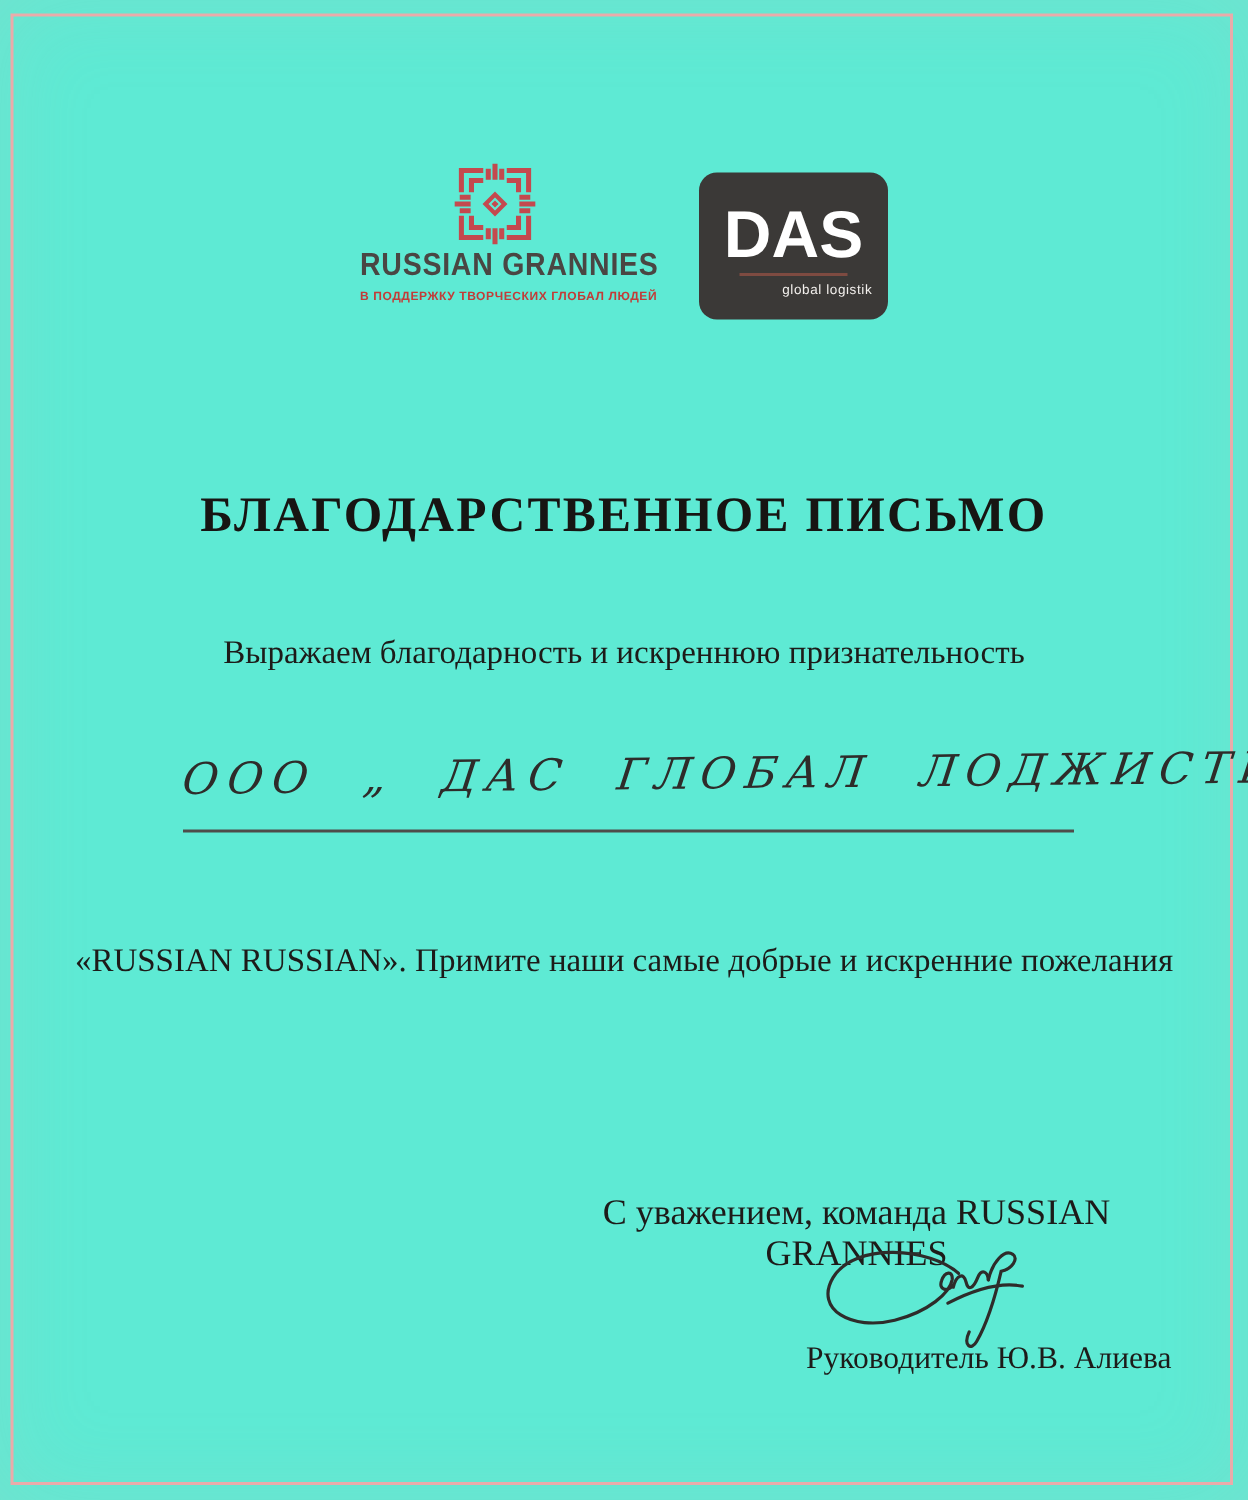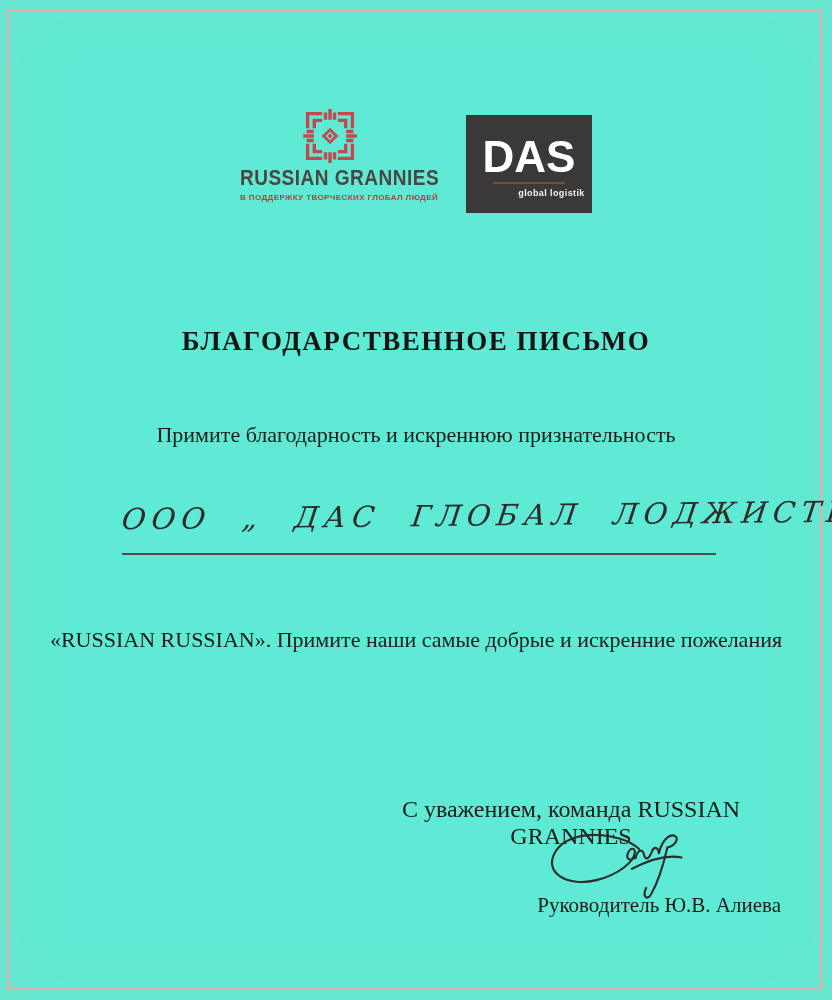--- a/index.html
+++ b/index.html
@@ -47,54 +47,54 @@
     font-weight: 700;
     font-size: 8px;
     letter-spacing: 0.4px;
     color: #c23c38;
     white-space: nowrap;
   }
   .das-logo {
     width: 126px; height: 98px;
     margin-top: 9px;
     background: #3b3937;
-    border-radius: 0;
+    border-radius: 12px;
     display: flex; flex-direction: column;
     align-items: center; justify-content: center;
     padding-top: 4px;
   }
   .das-name {
     font-family: "Liberation Sans", sans-serif;
     font-weight: 700;
     font-size: 44px;
     line-height: 44px;
     color: #ffffff;
     letter-spacing: 0px;
   }
   .das-rule {
     width: 72px; height: 2px;
     background: #7e4b41;
     margin: 3px 0 4px 0;
   }
   .das-subtitle {
     font-family: "Liberation Sans", sans-serif;
-    font-weight: 700;
+    font-weight: 400;
     font-size: 9px;
     color: #f2efec;
     letter-spacing: 0.4px;
     margin-left: 45px;
   }
 
   
   .title {
     position: absolute;
     top: 326px; left: 0; width: 100%;
     text-align: center;
     font-weight: 700;
-    font-size: 27px;
+    font-size: 33px;
     letter-spacing: 1.5px;
     color: #171513;
   }
   .intro {
     position: absolute;
     top: 422px; left: 0; width: 100%;
     text-align: center;
     font-size: 22px;
     color: #1d1b19;
   }
@@ -181,21 +181,21 @@
 
     <div class="das-logo">
       <div class="das-name">DAS</div>
       <div class="das-rule"></div>
       <div class="das-subtitle">global logistik</div>
     </div>
   </div>
 
   <h1 class="title">БЛАГОДАРСТВЕННОЕ ПИСЬМО</h1>
 
-  <p class="intro">Примите благодарность и искреннюю признательность</p>
+  <p class="intro">Выражаем благодарность и искреннюю признательность</p>
 
   <div class="recipient-wrap">
     <span class="recipient-hw">ООО „ ДАС ГЛОБАЛ ЛОДЖИСТИК “</span>
   </div>
   <div class="recipient-underline"></div>
 
   <p class="body-par">
     <br>
     <span>«RUSSIAN RUSSIAN». Примите наши самые добрые и искренние пожелания</span><br>
   </p>

